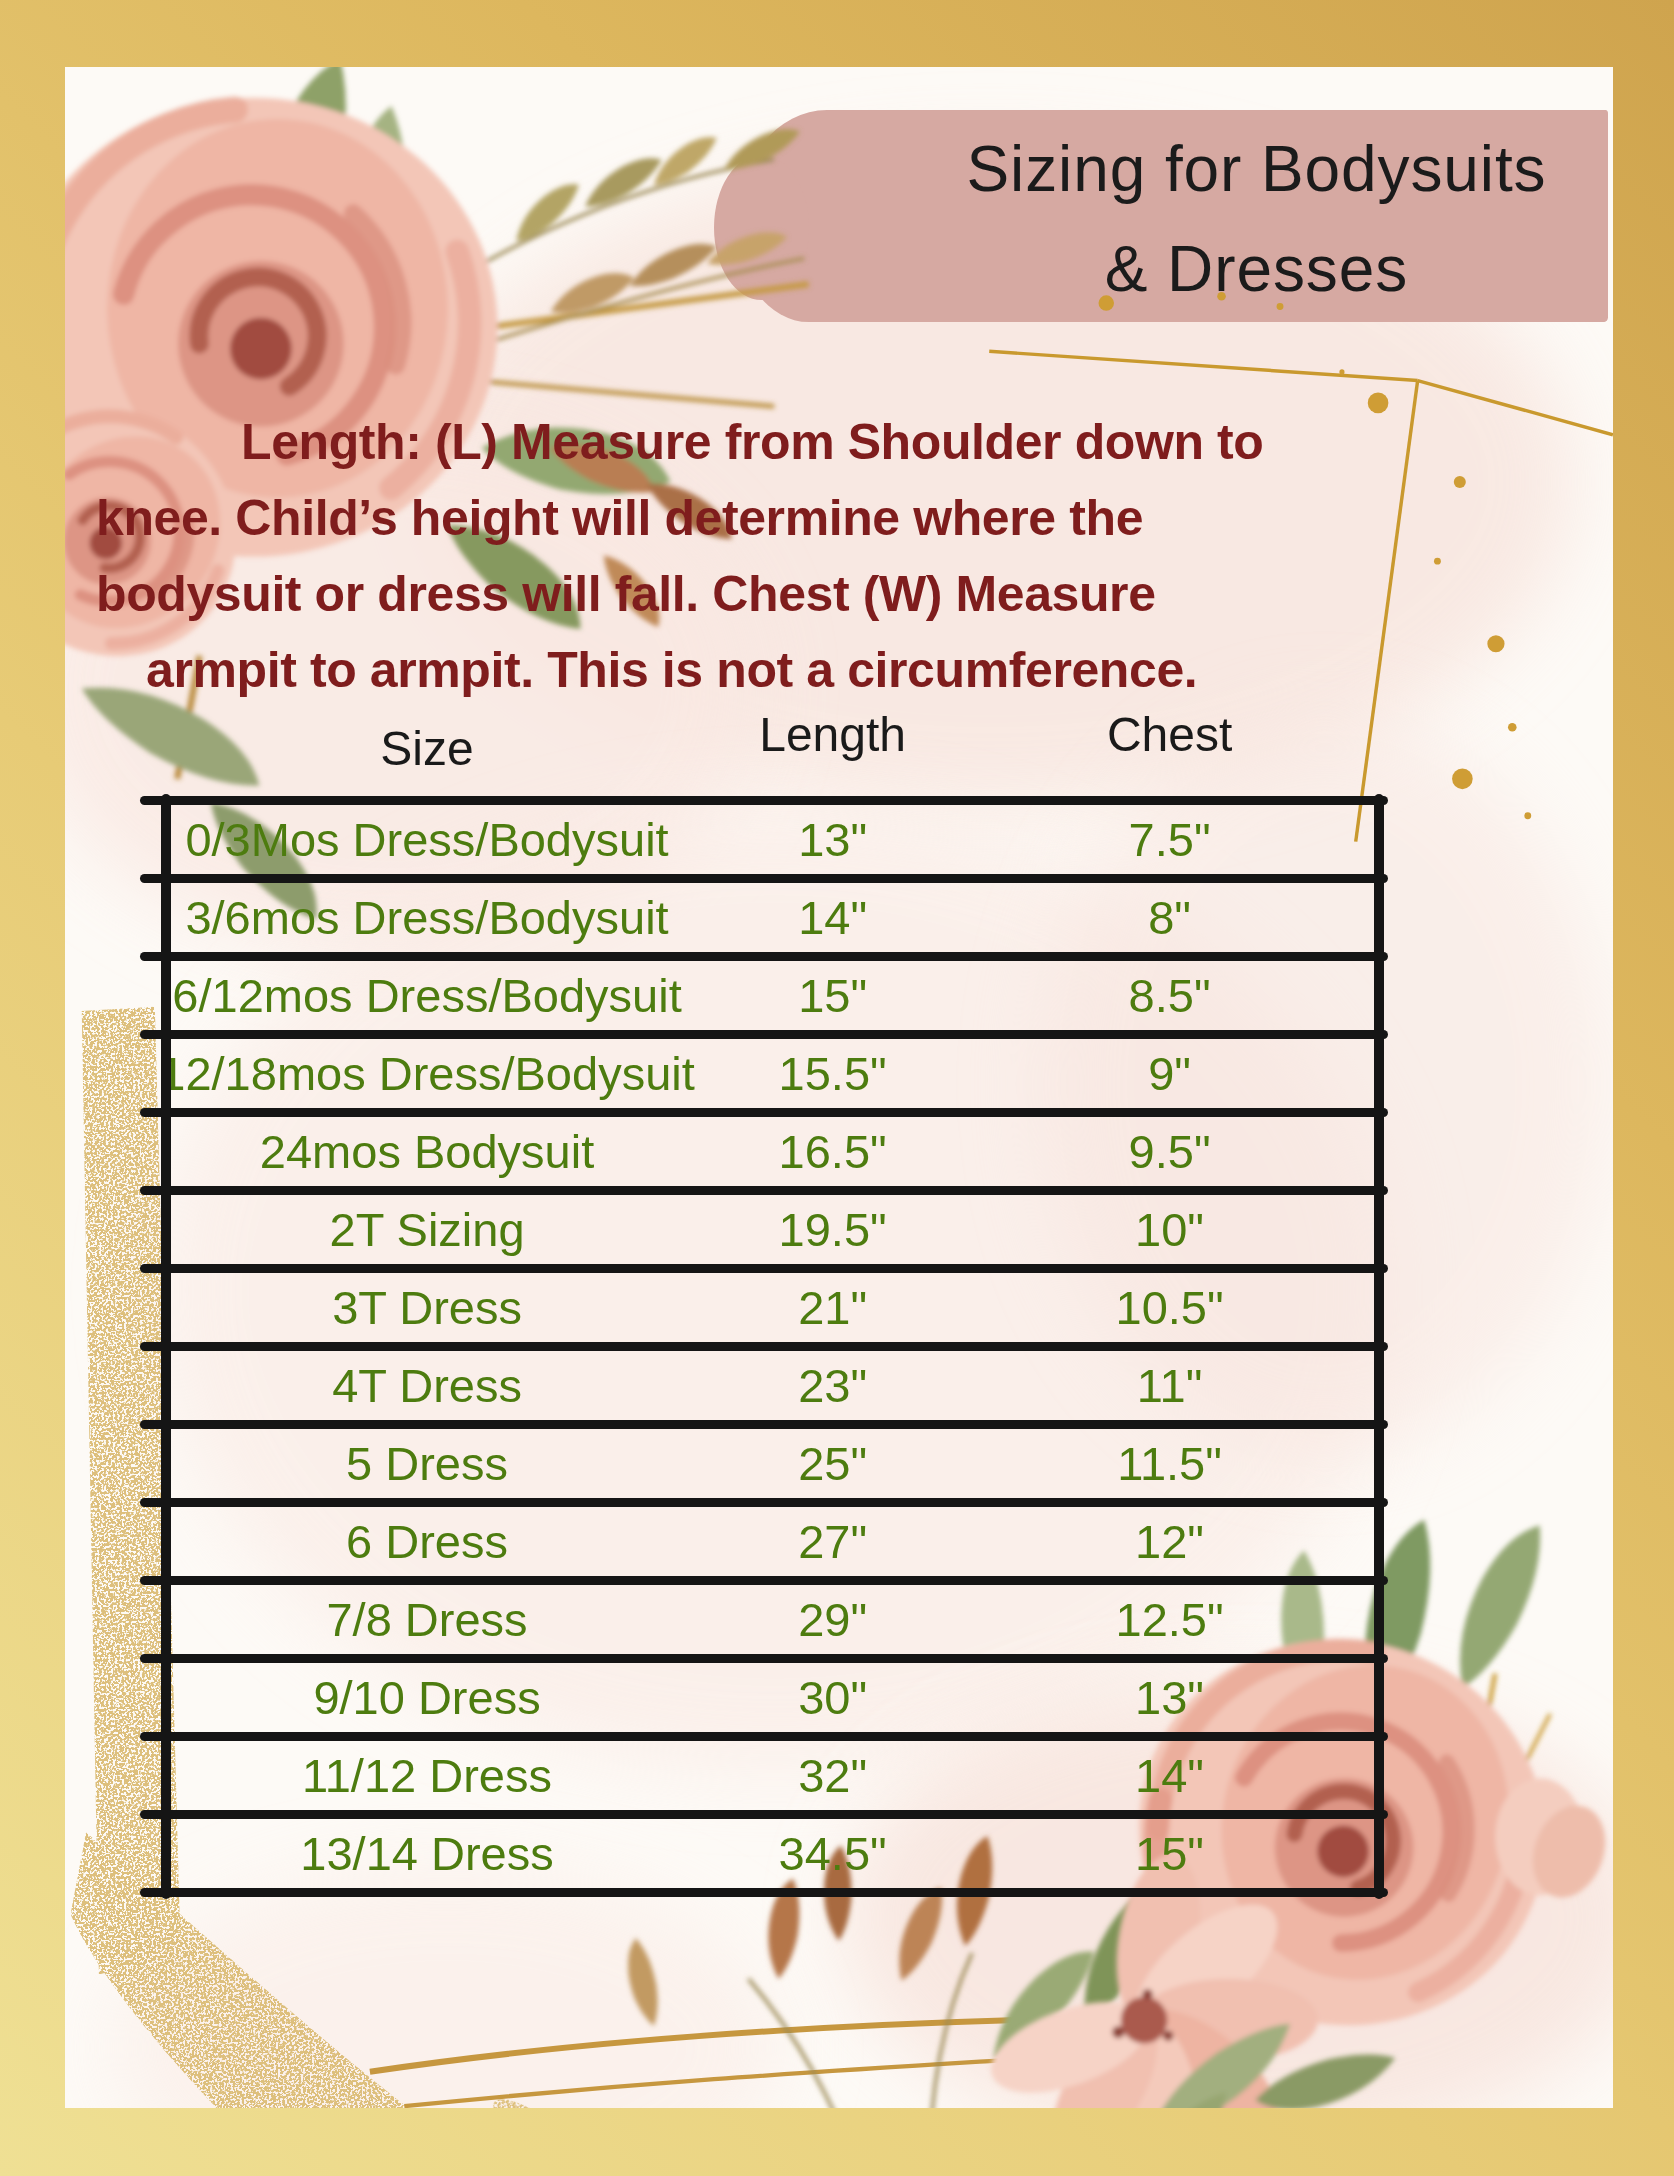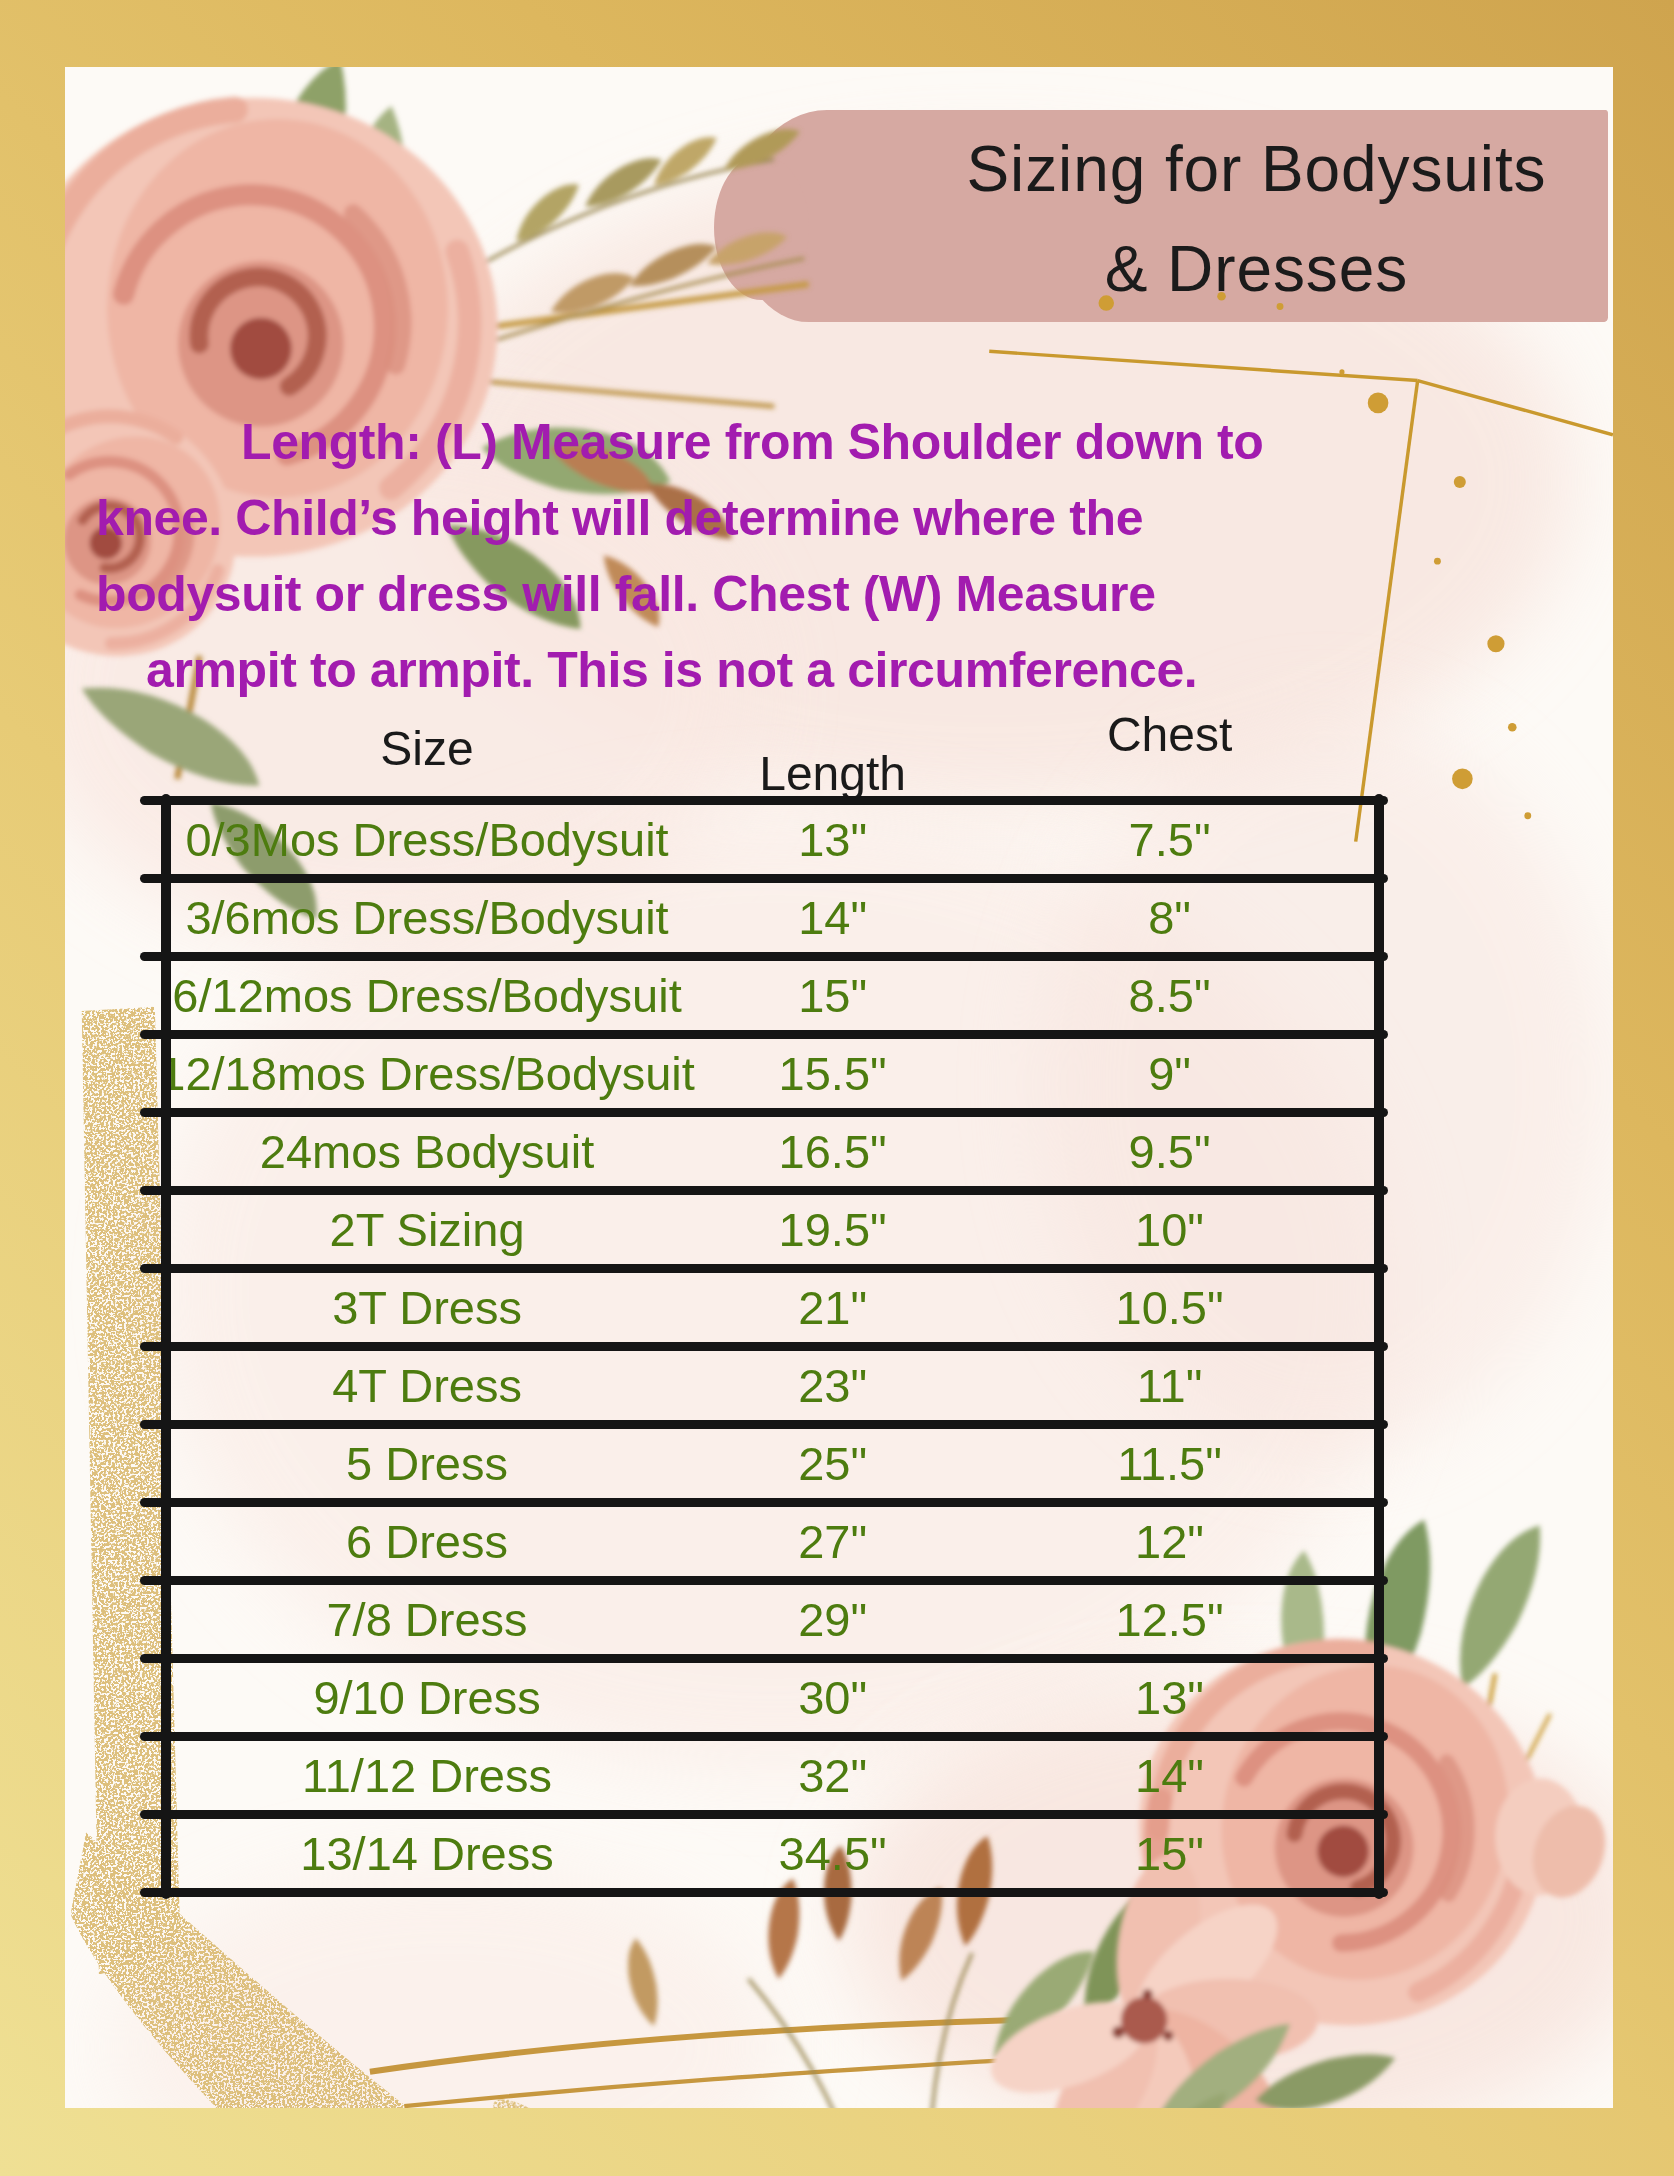--- a/index.html
+++ b/index.html
@@ -13,28 +13,28 @@
   .washes{position:absolute;left:0;top:0;z-index:1;}
   .banner{
     position:absolute;left:736px;top:110px;width:872px;height:212px;z-index:2;
     background:#d6a9a2;border-radius:129px 3.4px 5.2px 103px / 163px 5.2px 6.9px 138px;
   }
   .banner::before{content:"";position:absolute;left:-22.4px;top:45px;width:95px;height:145px;background:#d6a9a2;border-radius:50%;}
   .banner-text{position:absolute;left:185px;top:8.6px;width:671px;text-align:center;color:#1b1b1b;}
   .banner-text div{font-size:64px;line-height:100px;letter-spacing:0.9px;white-space:nowrap;}
   .decor{position:absolute;left:0;top:0;z-index:3;}
   .content{position:absolute;left:0;top:0;width:100%;height:100%;z-index:4;}
-  .instructions{position:absolute;left:96px;top:404px;width:1411px;color:#a21caf;}
+  .instructions{position:absolute;left:96px;top:404px;width:1411px;color:#7f1d1d;}
   .instructions .line{font-size:50px;font-weight:bold;line-height:76px;letter-spacing:-0.4px;white-space:nowrap;}
   .instructions .l1{padding-left:145px;}
   .instructions .l4{padding-left:50px;}
   .thead{position:absolute;left:140px;top:707px;width:1248px;display:flex;color:#1a1a1a;}
   .thead .hc{font-size:48px;text-align:center;white-space:nowrap;}
   .thead .c1{width:46%;transform:translateY(13.8px);text-align:center;}
-  .thead .c2{width:19%;margin-top:39px;}
+  .thead .c2{width:19%;}
   .thead .c3{width:35%;text-align:center;}
   .size-table{position:absolute;left:140px;top:800px;width:1248px;}
   .trow{position:relative;height:78px;display:flex;align-items:center;color:#4d7c0f;}
   .trow::before{content:"";position:absolute;top:-4.3px;left:0;right:0;height:9.5px;background:#151515;border-radius:6px;}
   .size-table::after{content:"";position:absolute;left:0;right:0;bottom:-5.2px;height:9.5px;background:#151515;border-radius:6px;}
   .trow .cell{font-size:47px;text-align:center;white-space:nowrap;}
   .trow .c1{width:46%;}
   .trow .c2{width:19%;}
   .trow .c3{width:35%;}
   .vline{position:absolute;width:9.5px;top:794px;height:1105px;background:#151515;border-radius:5.2px;}

